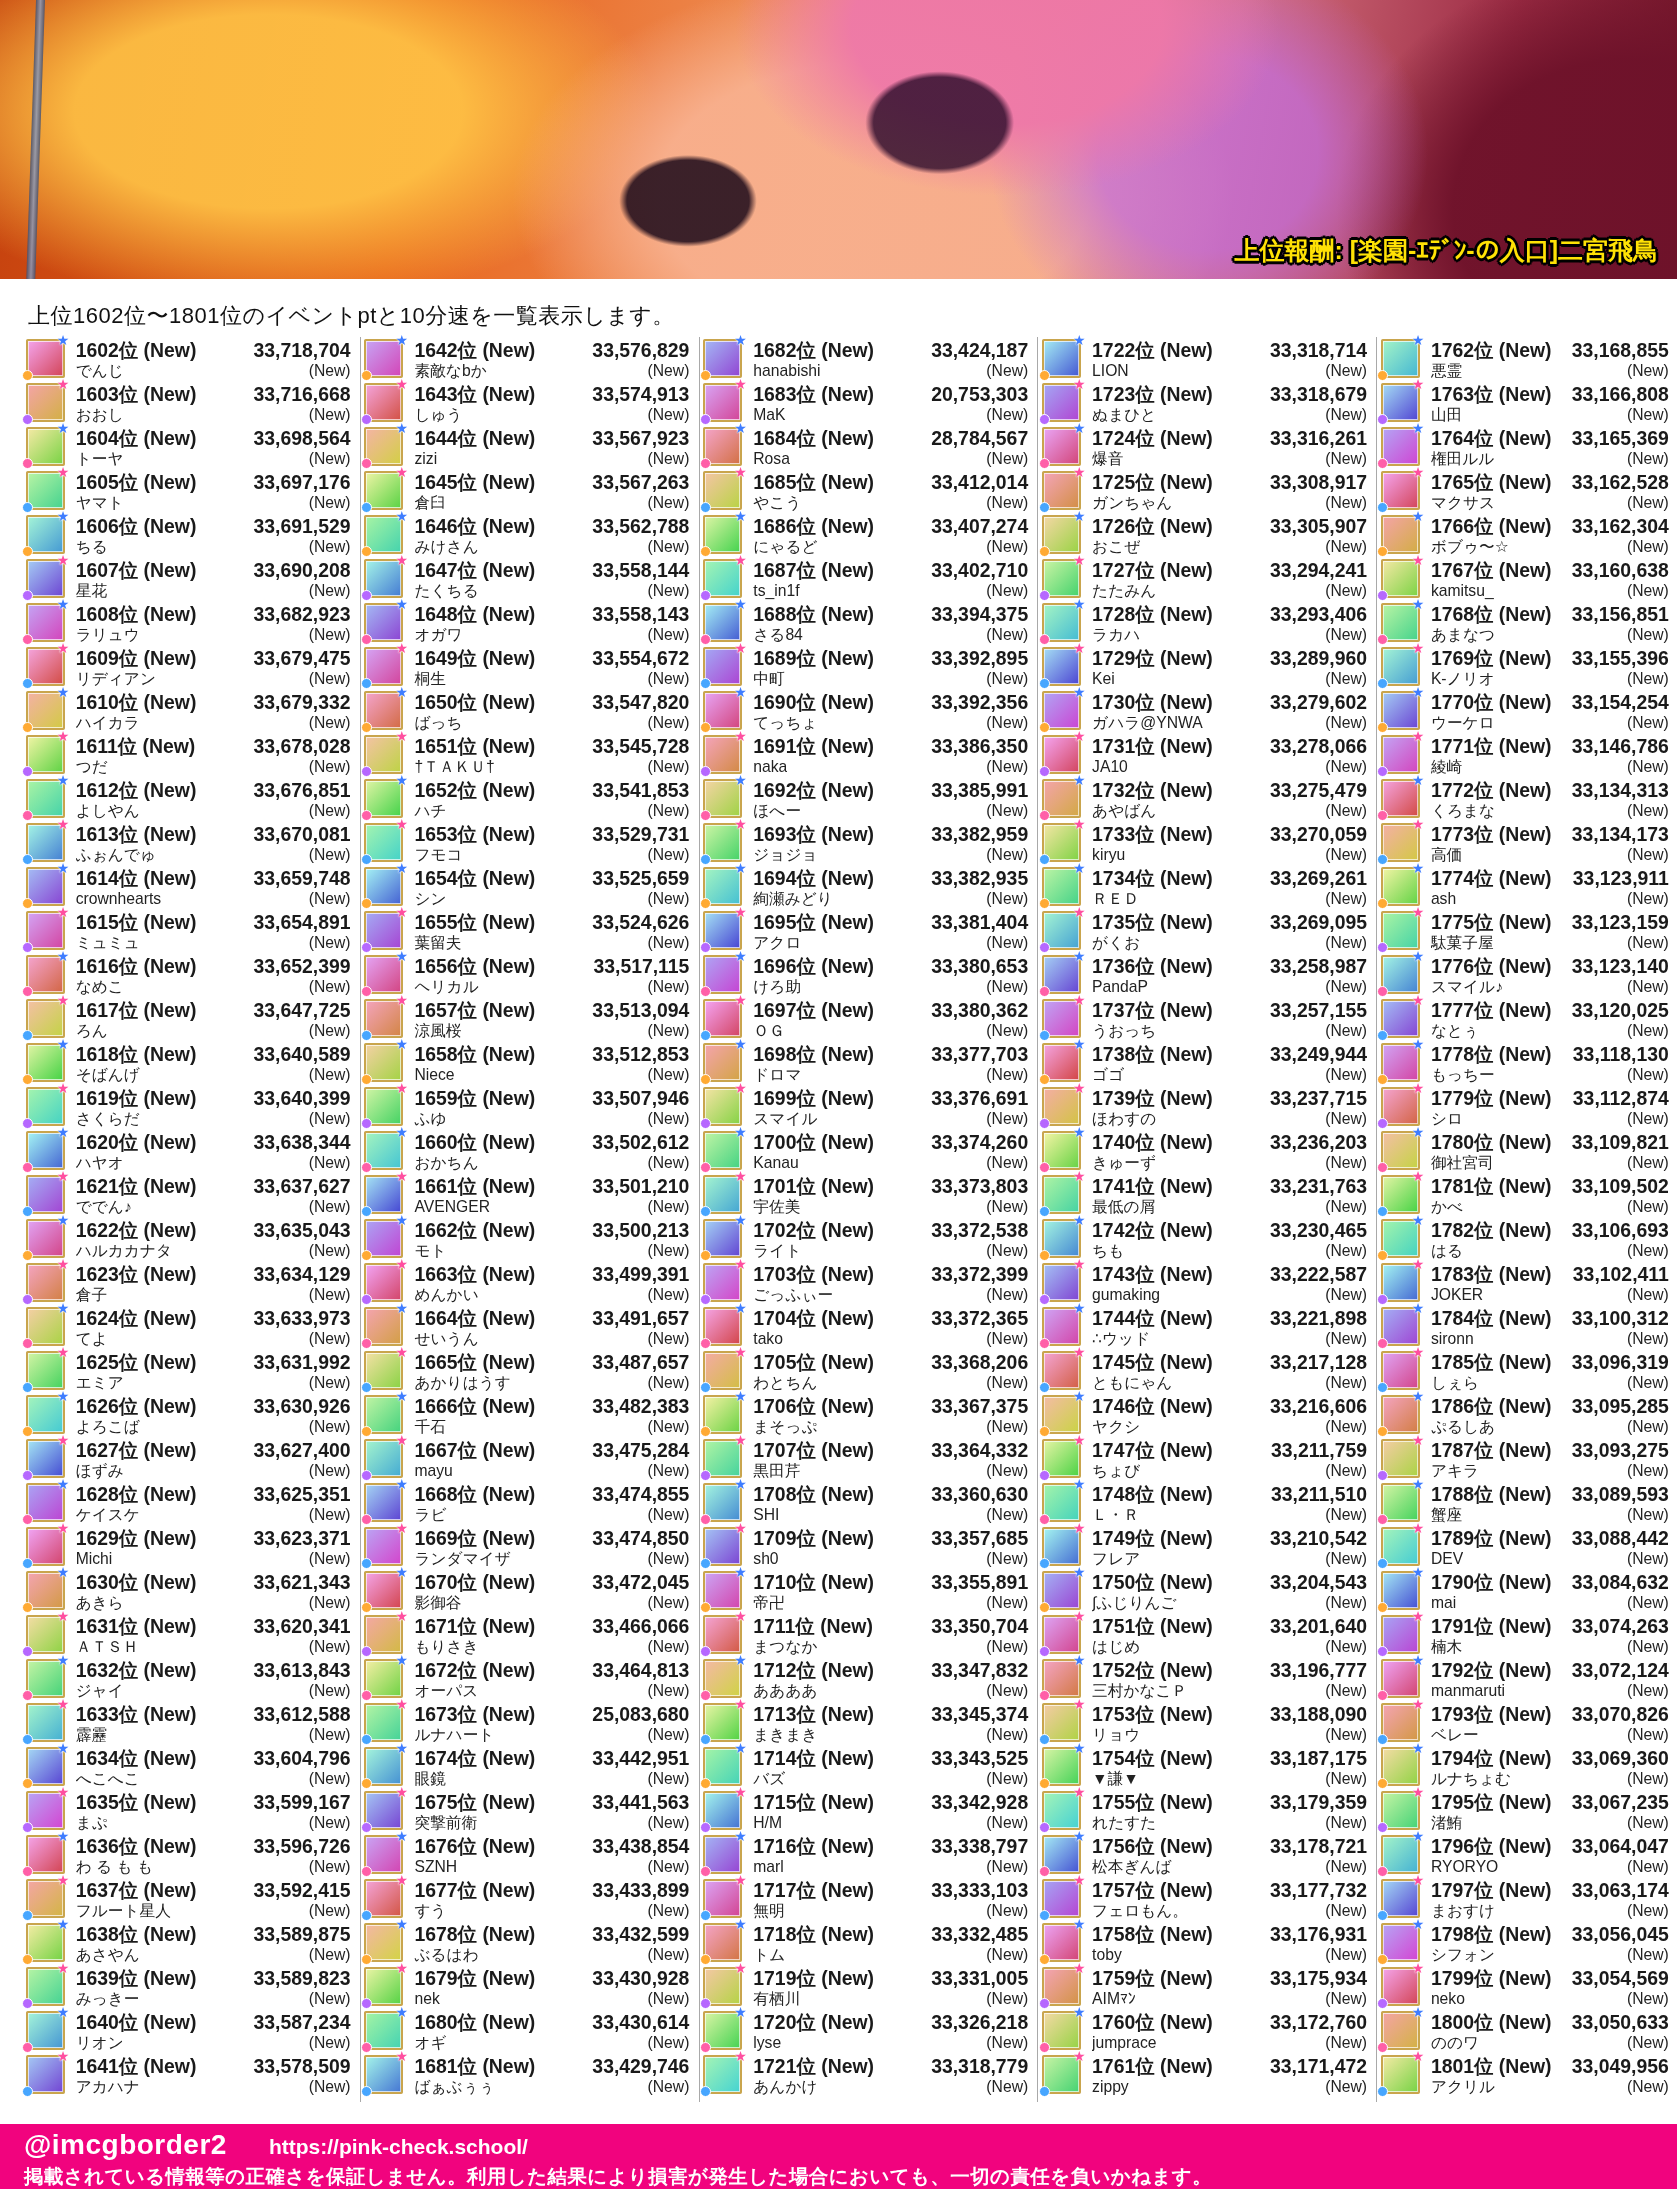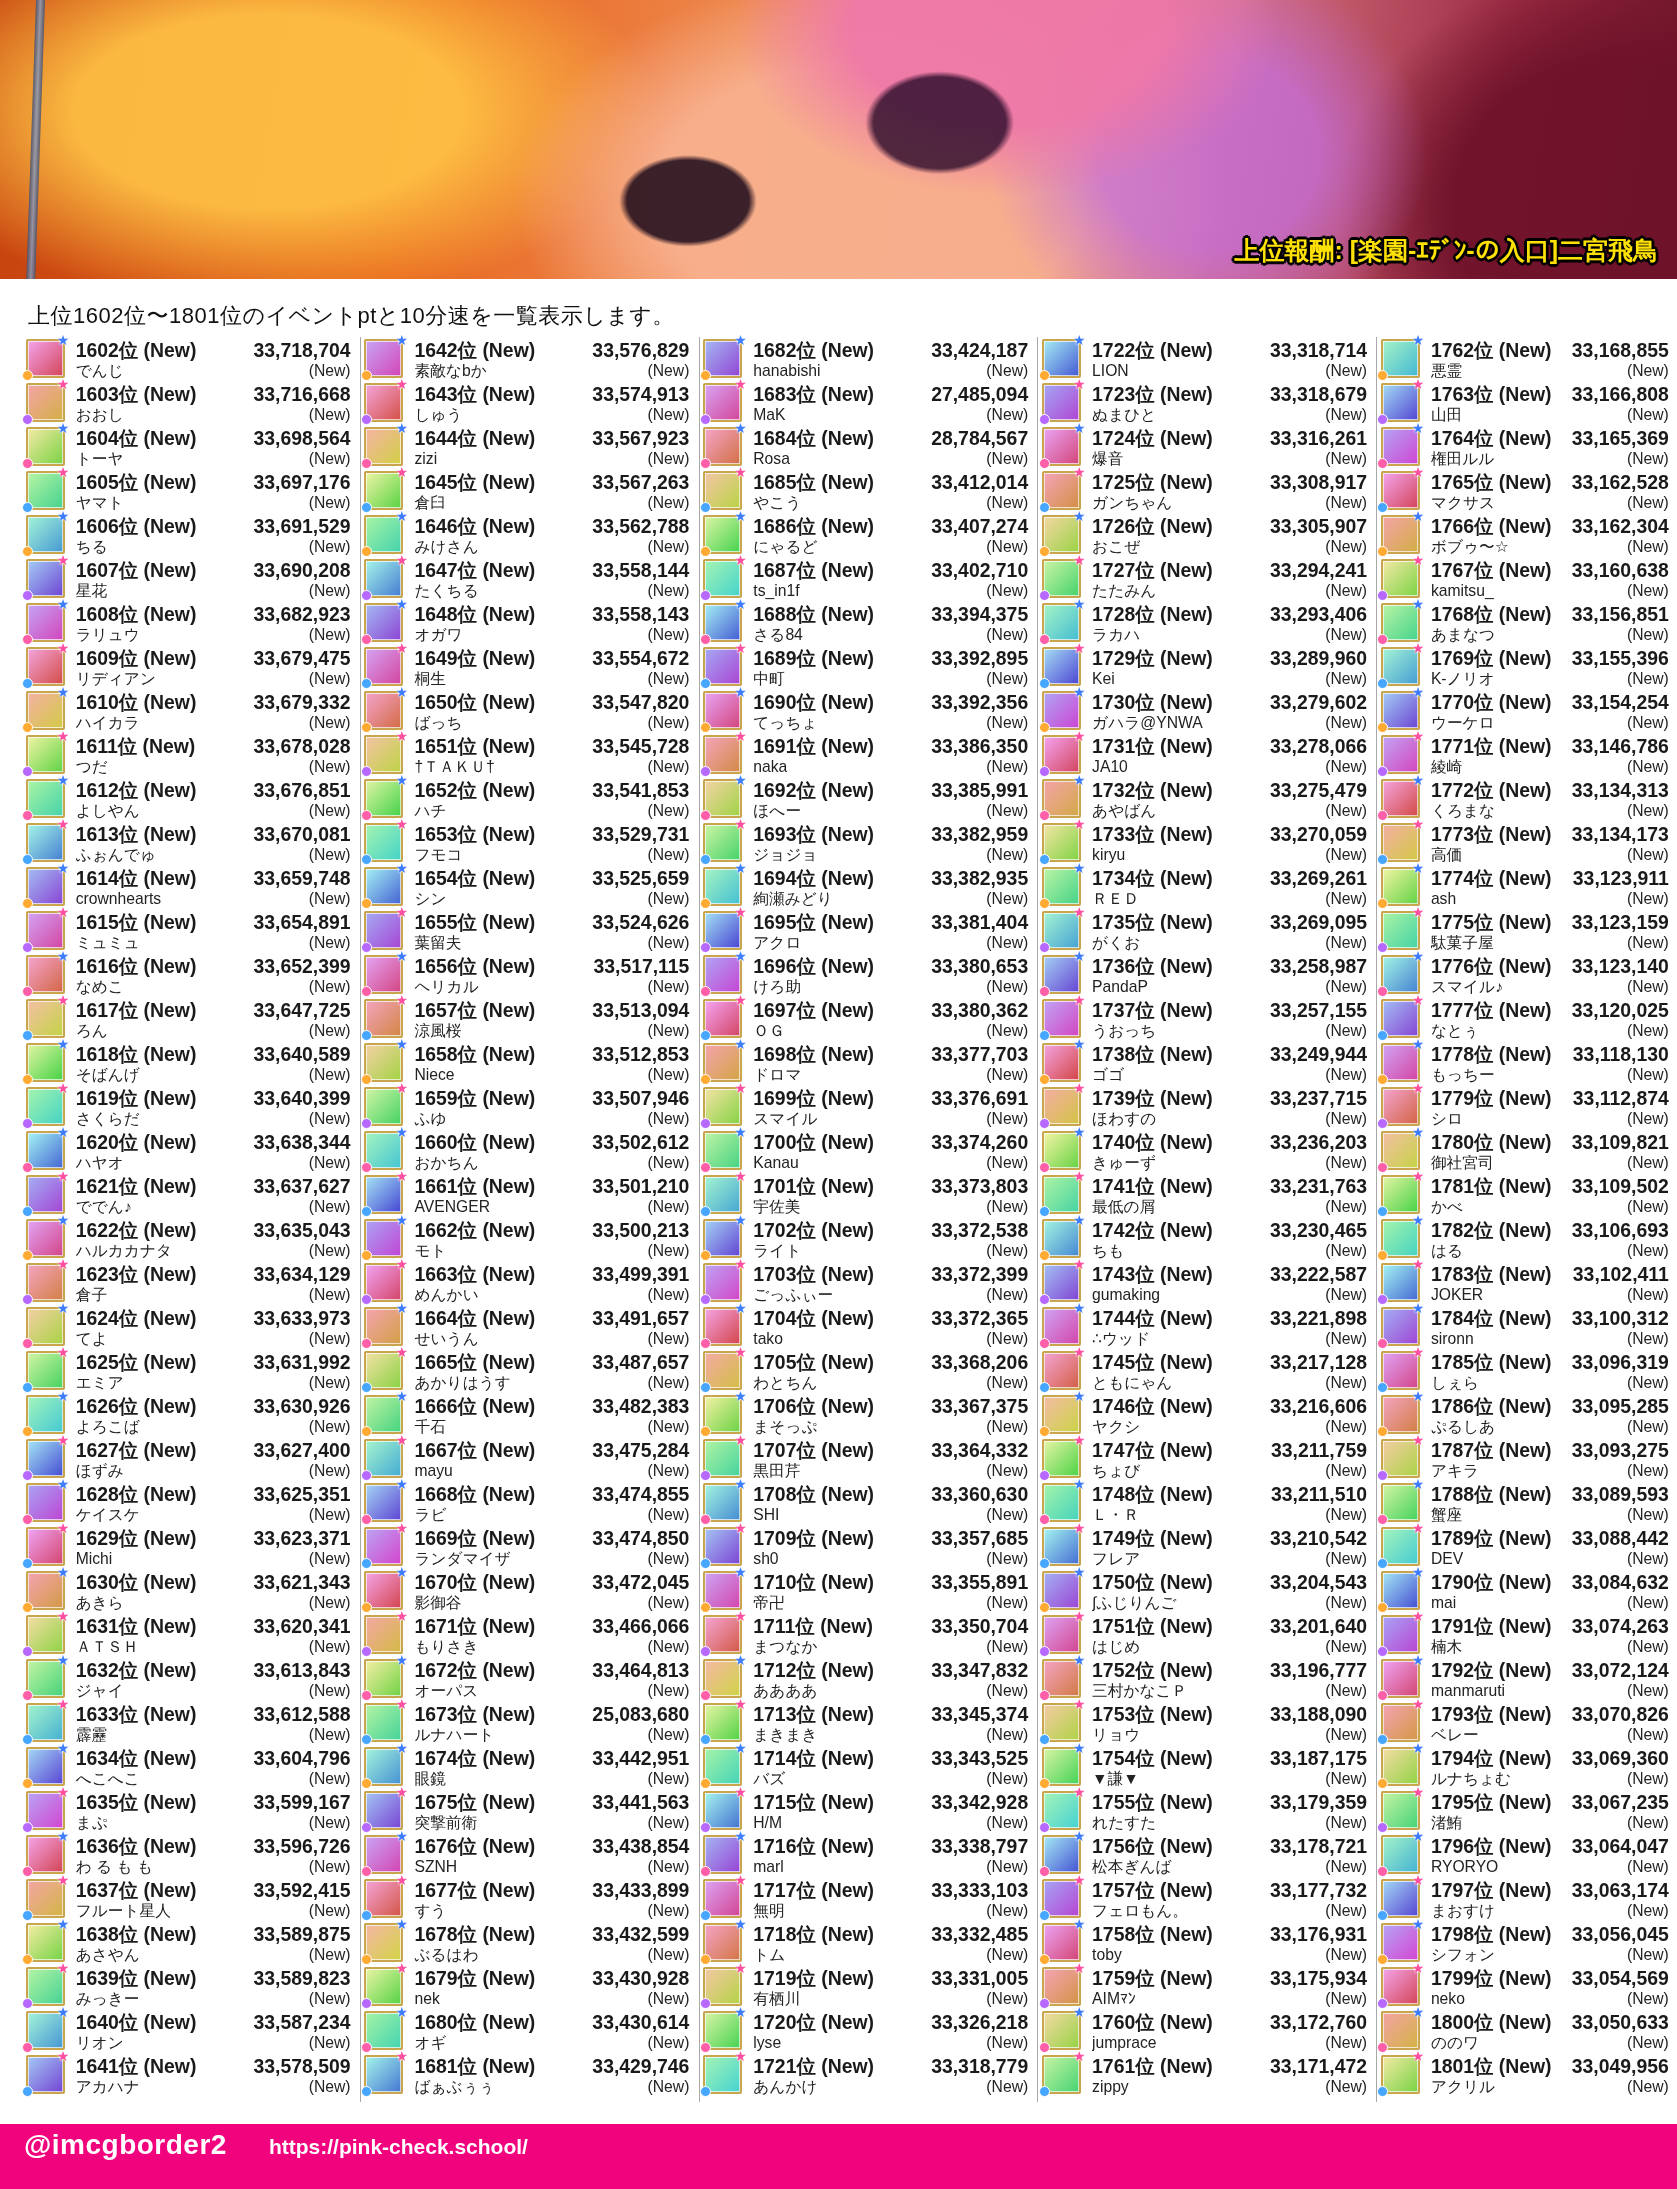--- a/index.html
+++ b/index.html
@@ -1394,21 +1394,21 @@
     </div>
   </div>
       <div class="entry">
     <div class="avatar" style="background: linear-gradient(135deg, rgb(216, 164, 244), rgb(211, 69, 152));">
       <span class="star" style="color: rgb(255, 79, 160);">★</span>
       <span class="badge" style="background: rgb(182, 104, 255);"></span>
     </div>
     <div class="info">
       <div class="r1">
         <span>1683位 (New)</span>
-        <span>27,485,094</span>
+        <span>20,753,303</span>
       </div>
       <div class="r2">
         <span class="name">MaK</span>
         <span>(New)</span>
       </div>
     </div>
   </div>
       <div class="entry">
     <div class="avatar" style="background: linear-gradient(135deg, rgb(244, 164, 201), rgb(211, 112, 69));">
       <span class="star" style="color: rgb(63, 125, 255);">★</span>
@@ -3302,14 +3302,15 @@
     </div>
   </div>
     </div>
 </div>
 
 <div class="footer" style="background: rgb(241, 3, 126);">
   <div class="line1">
     <span class="handle">@imcgborder2</span>
     <a class="url" href="#">https://pink-check.school/</a>
   </div>
+  <div class="disclaimer">掲載されている情報等の正確さを保証しません。利用した結果により損害が発生した場合においても、一切の責任を負いかねます。</div>
 </div>
 
 
 </body></html>

